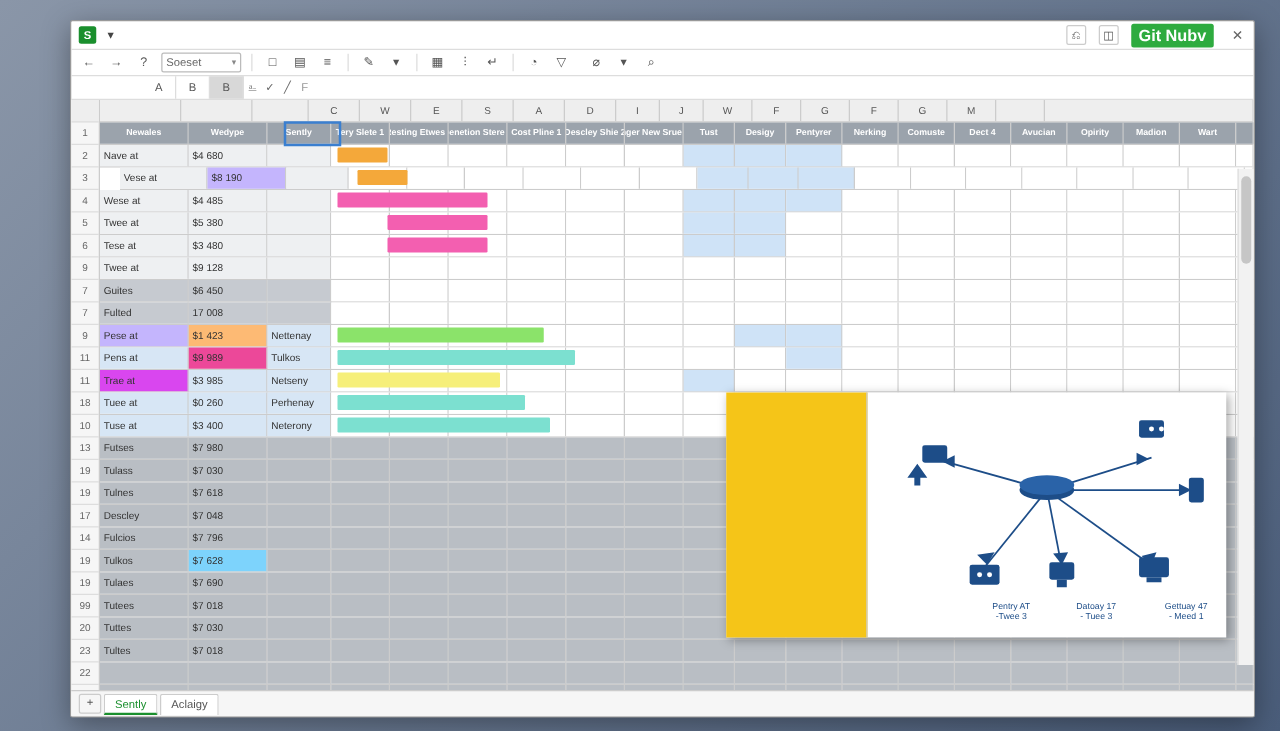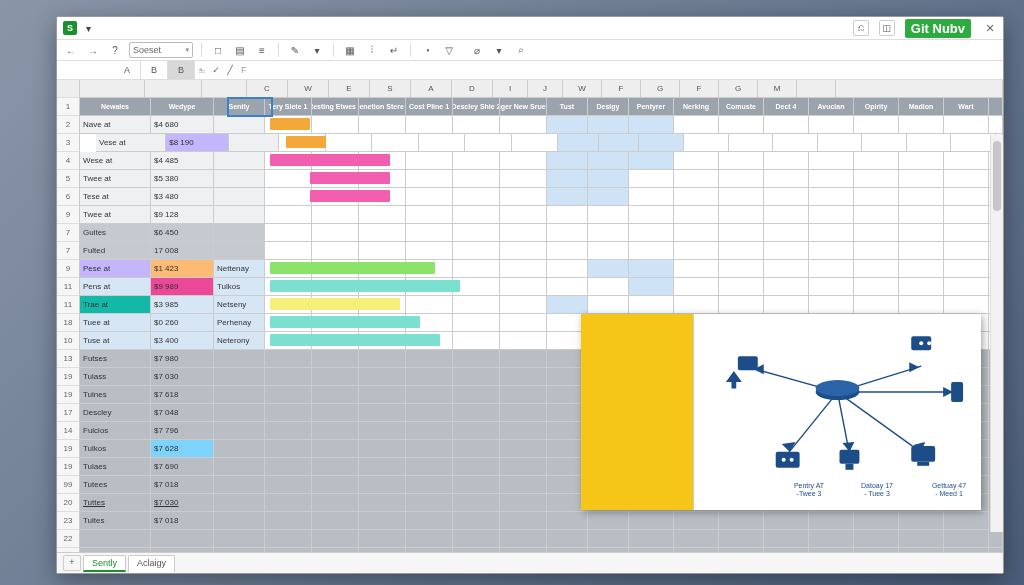--- a/index.html
+++ b/index.html
@@ -431,21 +431,21 @@
             <div class="cell cN" style="background: rgb(255, 255, 255);"></div>
             <div class="cell cO" style="background: rgb(255, 255, 255);"></div>
             <div class="cell cP" style="background: rgb(255, 255, 255);"></div>
             <div class="cell cQ" style="background: rgb(255, 255, 255);"></div>
             <div class="cell cR" style="background: rgb(255, 255, 255);"></div>
             <div class="cell cS" style="background: rgb(255, 255, 255);"></div>
             <div class="cell pad" style="background: rgb(255, 255, 255);"></div>
             <div class="gantt" style="left: 190px; width: 190px; background: rgb(124, 224, 208);"></div>
           </div>
           <div class="row" style="position: relative;">
-            <div class="cell cA" style="background: #14b8a6;">Trae at</div>
+            <div class="cell cA" style="background: #d946ef;">Trae at</div>
             <div class="cell cB" style="background: rgb(215, 230, 245);">$3 985</div>
             <div class="cell cC" style="background: rgb(215, 230, 245);">Netseny</div>
             <div class="cell cD" style="background: rgb(255, 255, 255);"></div>
             <div class="cell cE" style="background: rgb(255, 255, 255);"></div>
             <div class="cell cF" style="background: rgb(255, 255, 255);"></div>
             <div class="cell cG" style="background: rgb(255, 255, 255);"></div>
             <div class="cell cH" style="background: rgb(255, 255, 255);"></div>
             <div class="cell cI" style="background: rgb(255, 255, 255);"></div>
             <div class="cell cJ" style="background: rgb(207, 227, 247);"></div>
             <div class="cell cK" style="background: rgb(255, 255, 255);"></div>
@@ -675,21 +675,21 @@
             <div class="cell cL" style="background: rgb(185, 190, 196);"></div>
             <div class="cell cM" style="background: rgb(185, 190, 196);"></div>
             <div class="cell cN" style="background: rgb(185, 190, 196);"></div>
             <div class="cell cO" style="background: rgb(185, 190, 196);"></div>
             <div class="cell cP" style="background: rgb(185, 190, 196);"></div>
             <div class="cell cQ" style="background: rgb(185, 190, 196);"></div>
             <div class="cell cR" style="background: rgb(185, 190, 196);"></div>
             <div class="cell cS" style="background: rgb(185, 190, 196);"></div>
             <div class="cell pad" style="background: rgb(185, 190, 196);"></div>
           </div>
-          <div class="row" style="position: relative; text-decoration: underline;">
+          <div class="row" style="position: relative;">
             <div class="cell cA" style="background: rgb(185, 190, 196);">Tuttes</div>
             <div class="cell cB" style="background: rgb(185, 190, 196);">$7 030</div>
             <div class="cell cC" style="background: rgb(185, 190, 196);"></div>
             <div class="cell cD" style="background: rgb(185, 190, 196);"></div>
             <div class="cell cE" style="background: rgb(185, 190, 196);"></div>
             <div class="cell cF" style="background: rgb(185, 190, 196);"></div>
             <div class="cell cG" style="background: rgb(185, 190, 196);"></div>
             <div class="cell cH" style="background: rgb(185, 190, 196);"></div>
             <div class="cell cI" style="background: rgb(185, 190, 196);"></div>
             <div class="cell cJ" style="background: rgb(185, 190, 196);"></div>

